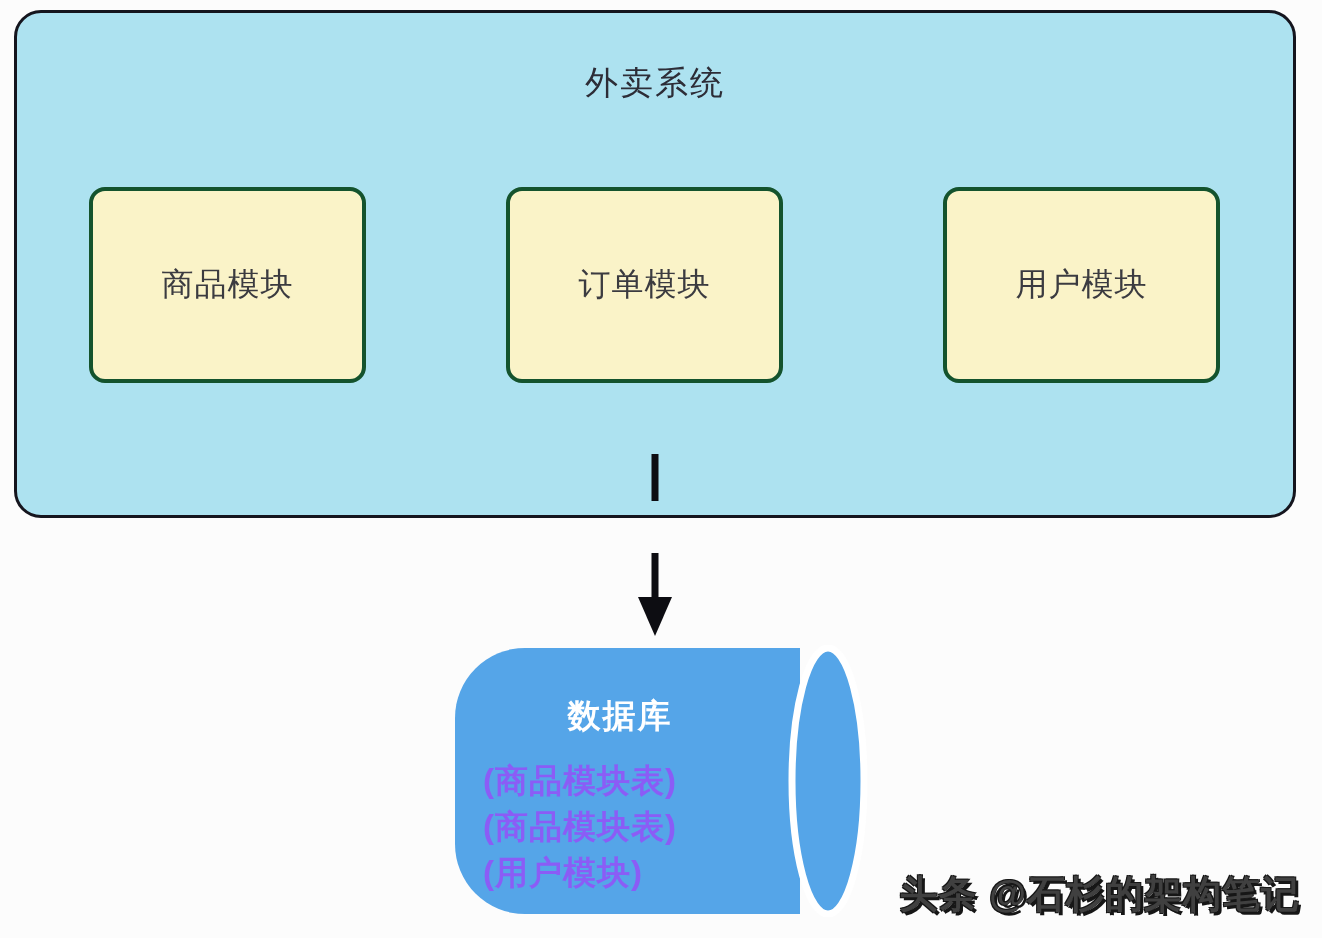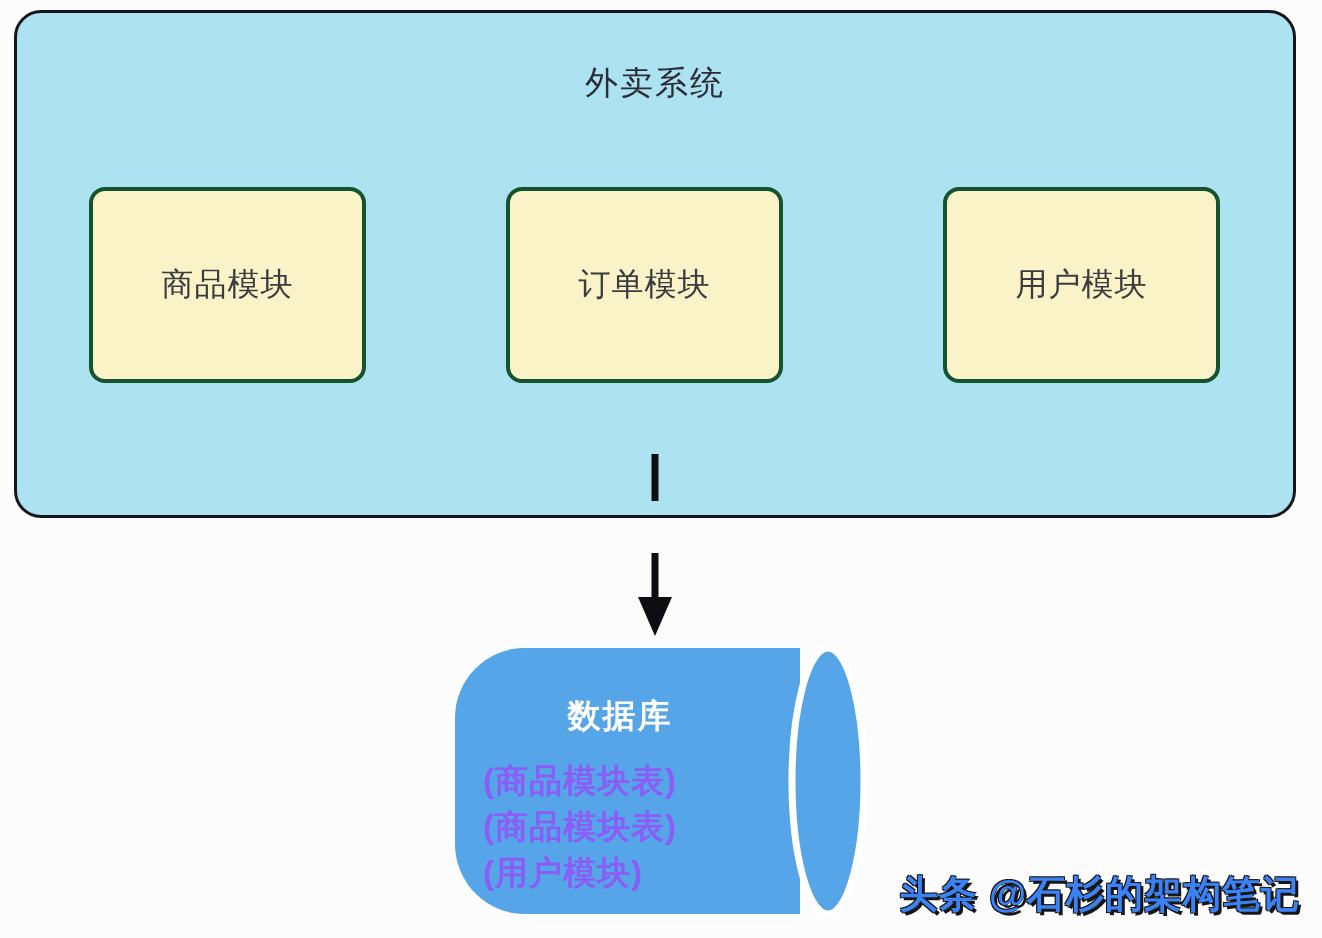--- a/index.html
+++ b/index.html
@@ -113,21 +113,21 @@
     margin-left: 28px;
   }
 
   
   .watermark {
     position: absolute;
     right: 22px;
     top: 869px;
     font-size: 38px;
     font-weight: bold;
-    color: #3b82f6;
+    color: #404040;
     letter-spacing: 1px;
     text-shadow:
       3px 3px 0 #161616,
       -1px -1px 0 #161616,
       1px -1px 0 #161616,
       -1px 1px 0 #161616;
   }
 </style>
 </head>
 <body>

